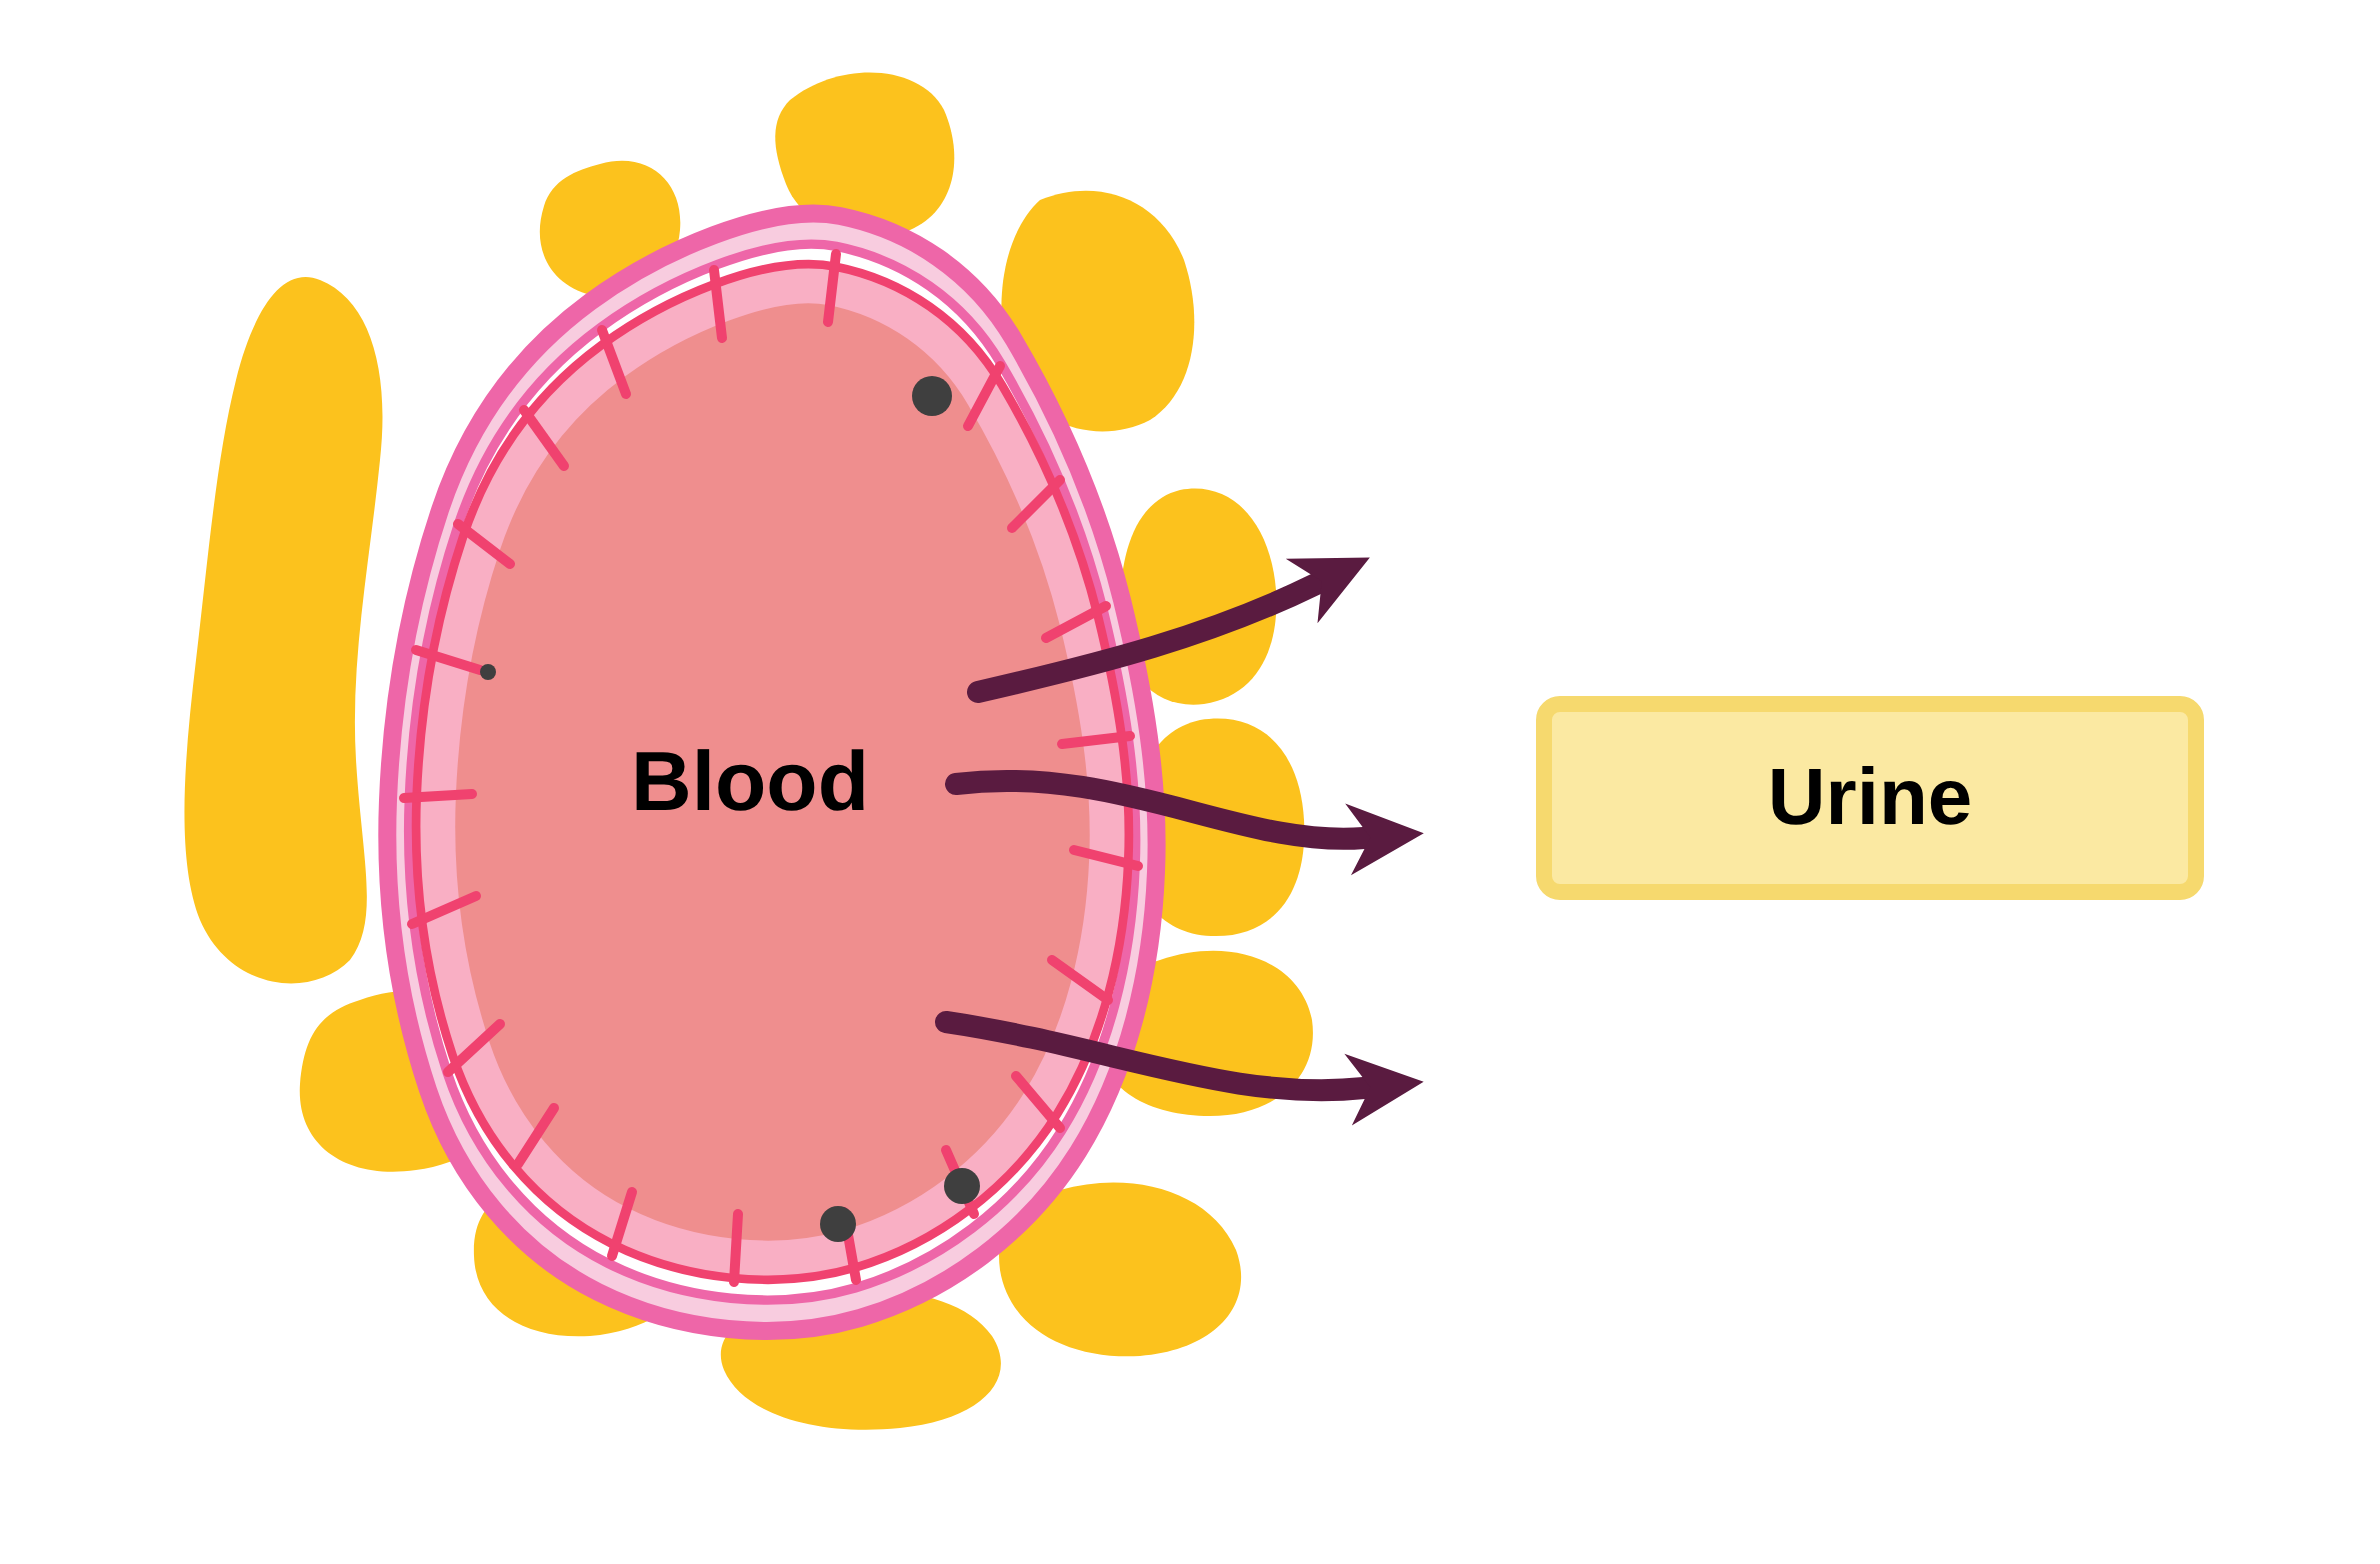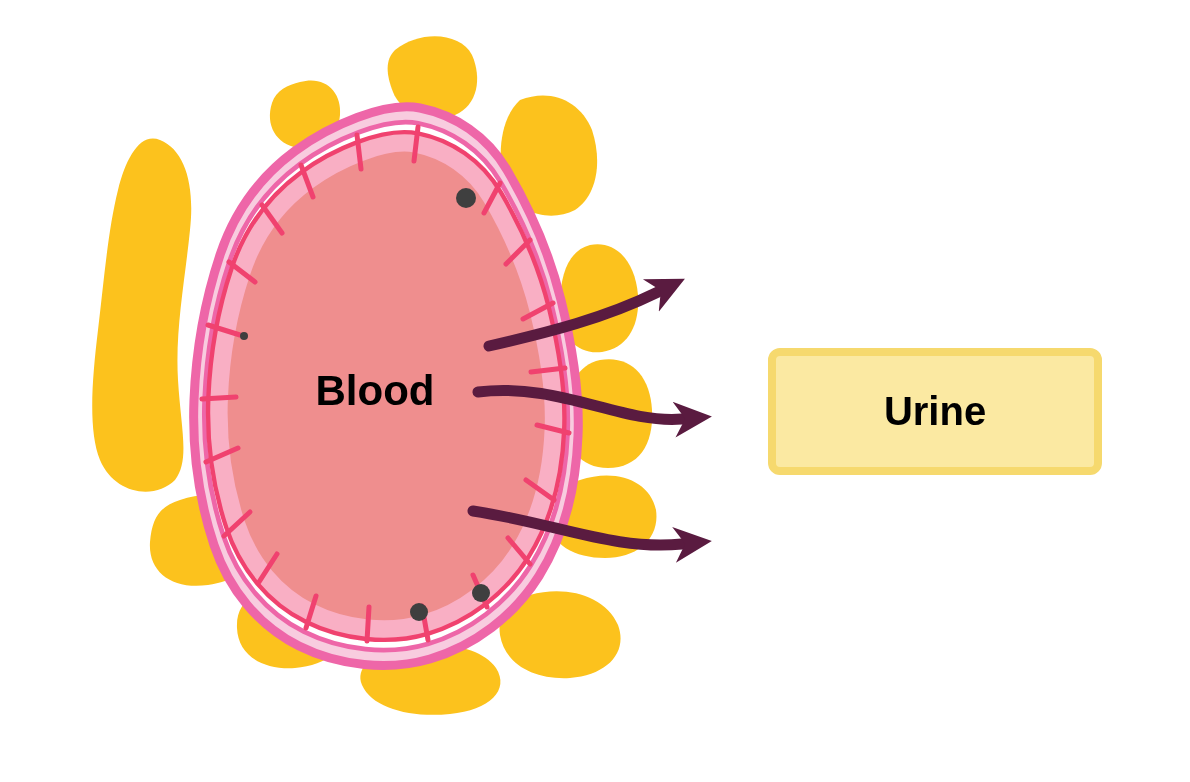--- a/index.html
+++ b/index.html
@@ -77,21 +77,21 @@
     font-size: 42px;
     font-weight: bold;
     color: #000000;
     white-space: nowrap;
   }
   .urine-box {
     position: absolute;
     left: 768px;
     top: 348px;
     width: 334px;
-    height: 127px;
+    height: 102px;
     box-sizing: border-box;
     background: var(--urine_box_fill, #FBE9A2);
     border: 8px solid var(--urine_box_border, #F6D96E);
     border-radius: 12px;
     display: flex;
     align-items: center;
     justify-content: center;
   }
   .urine-label {
     font-size: 40px;

